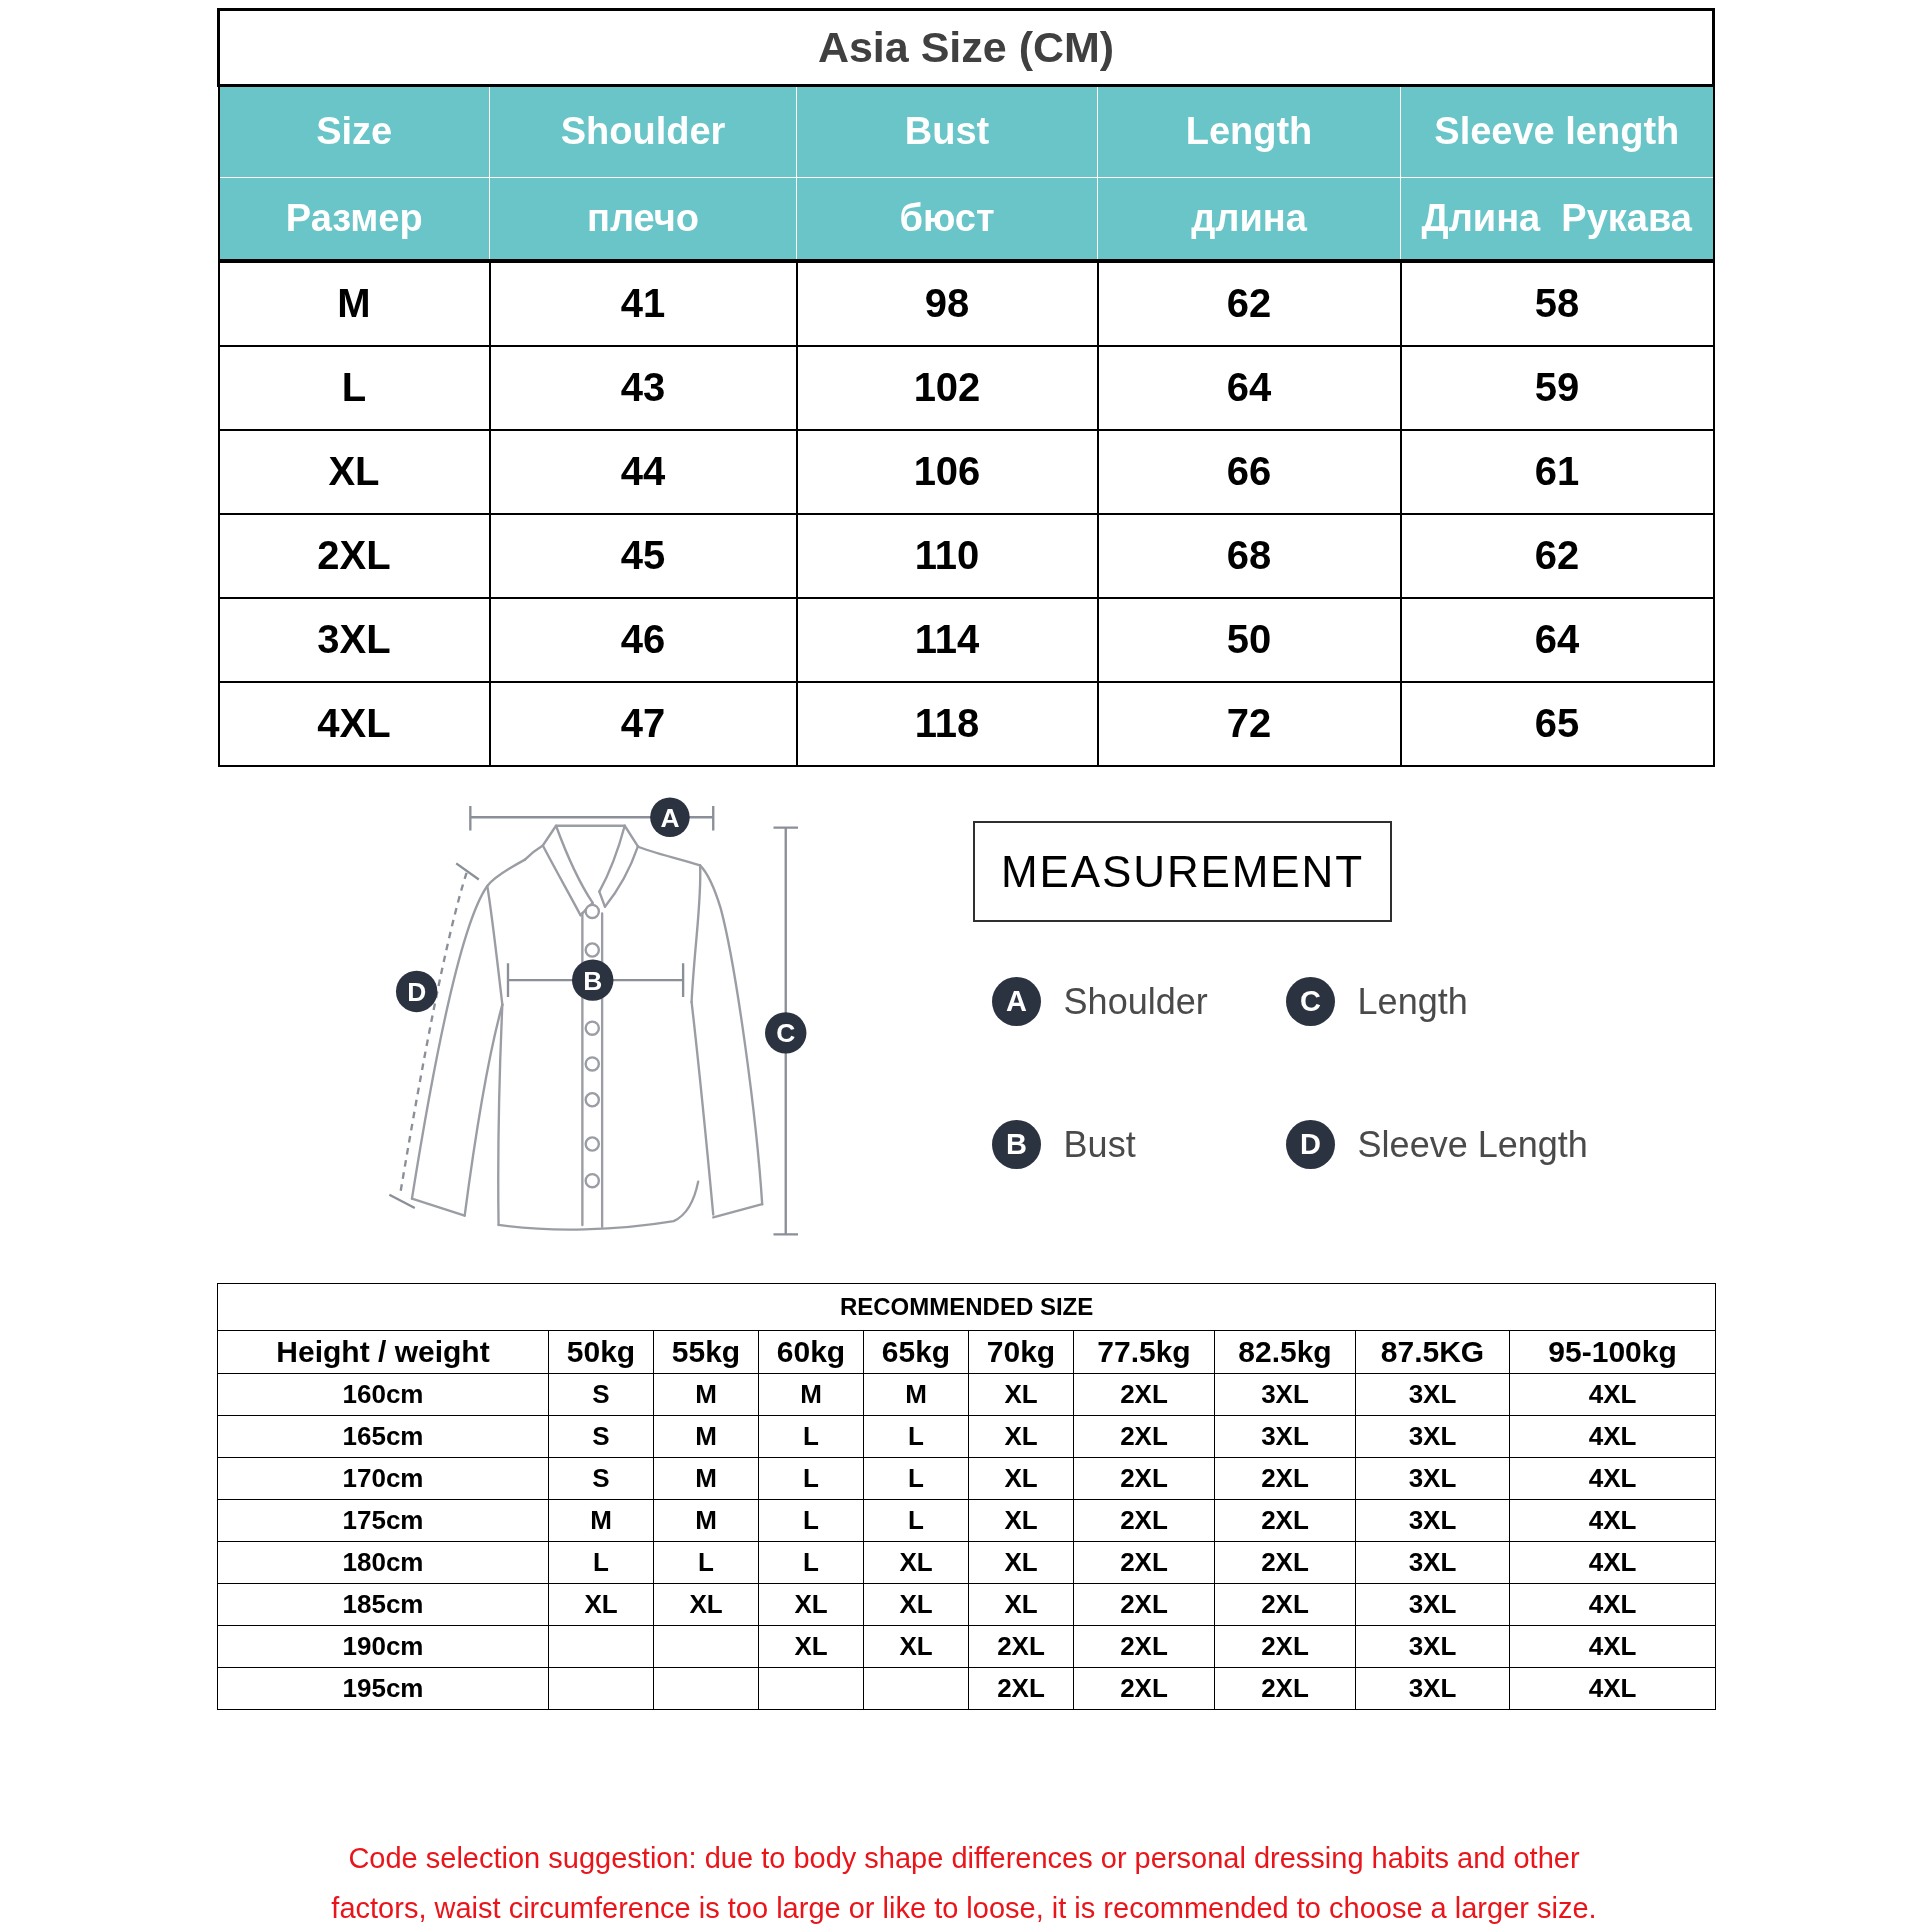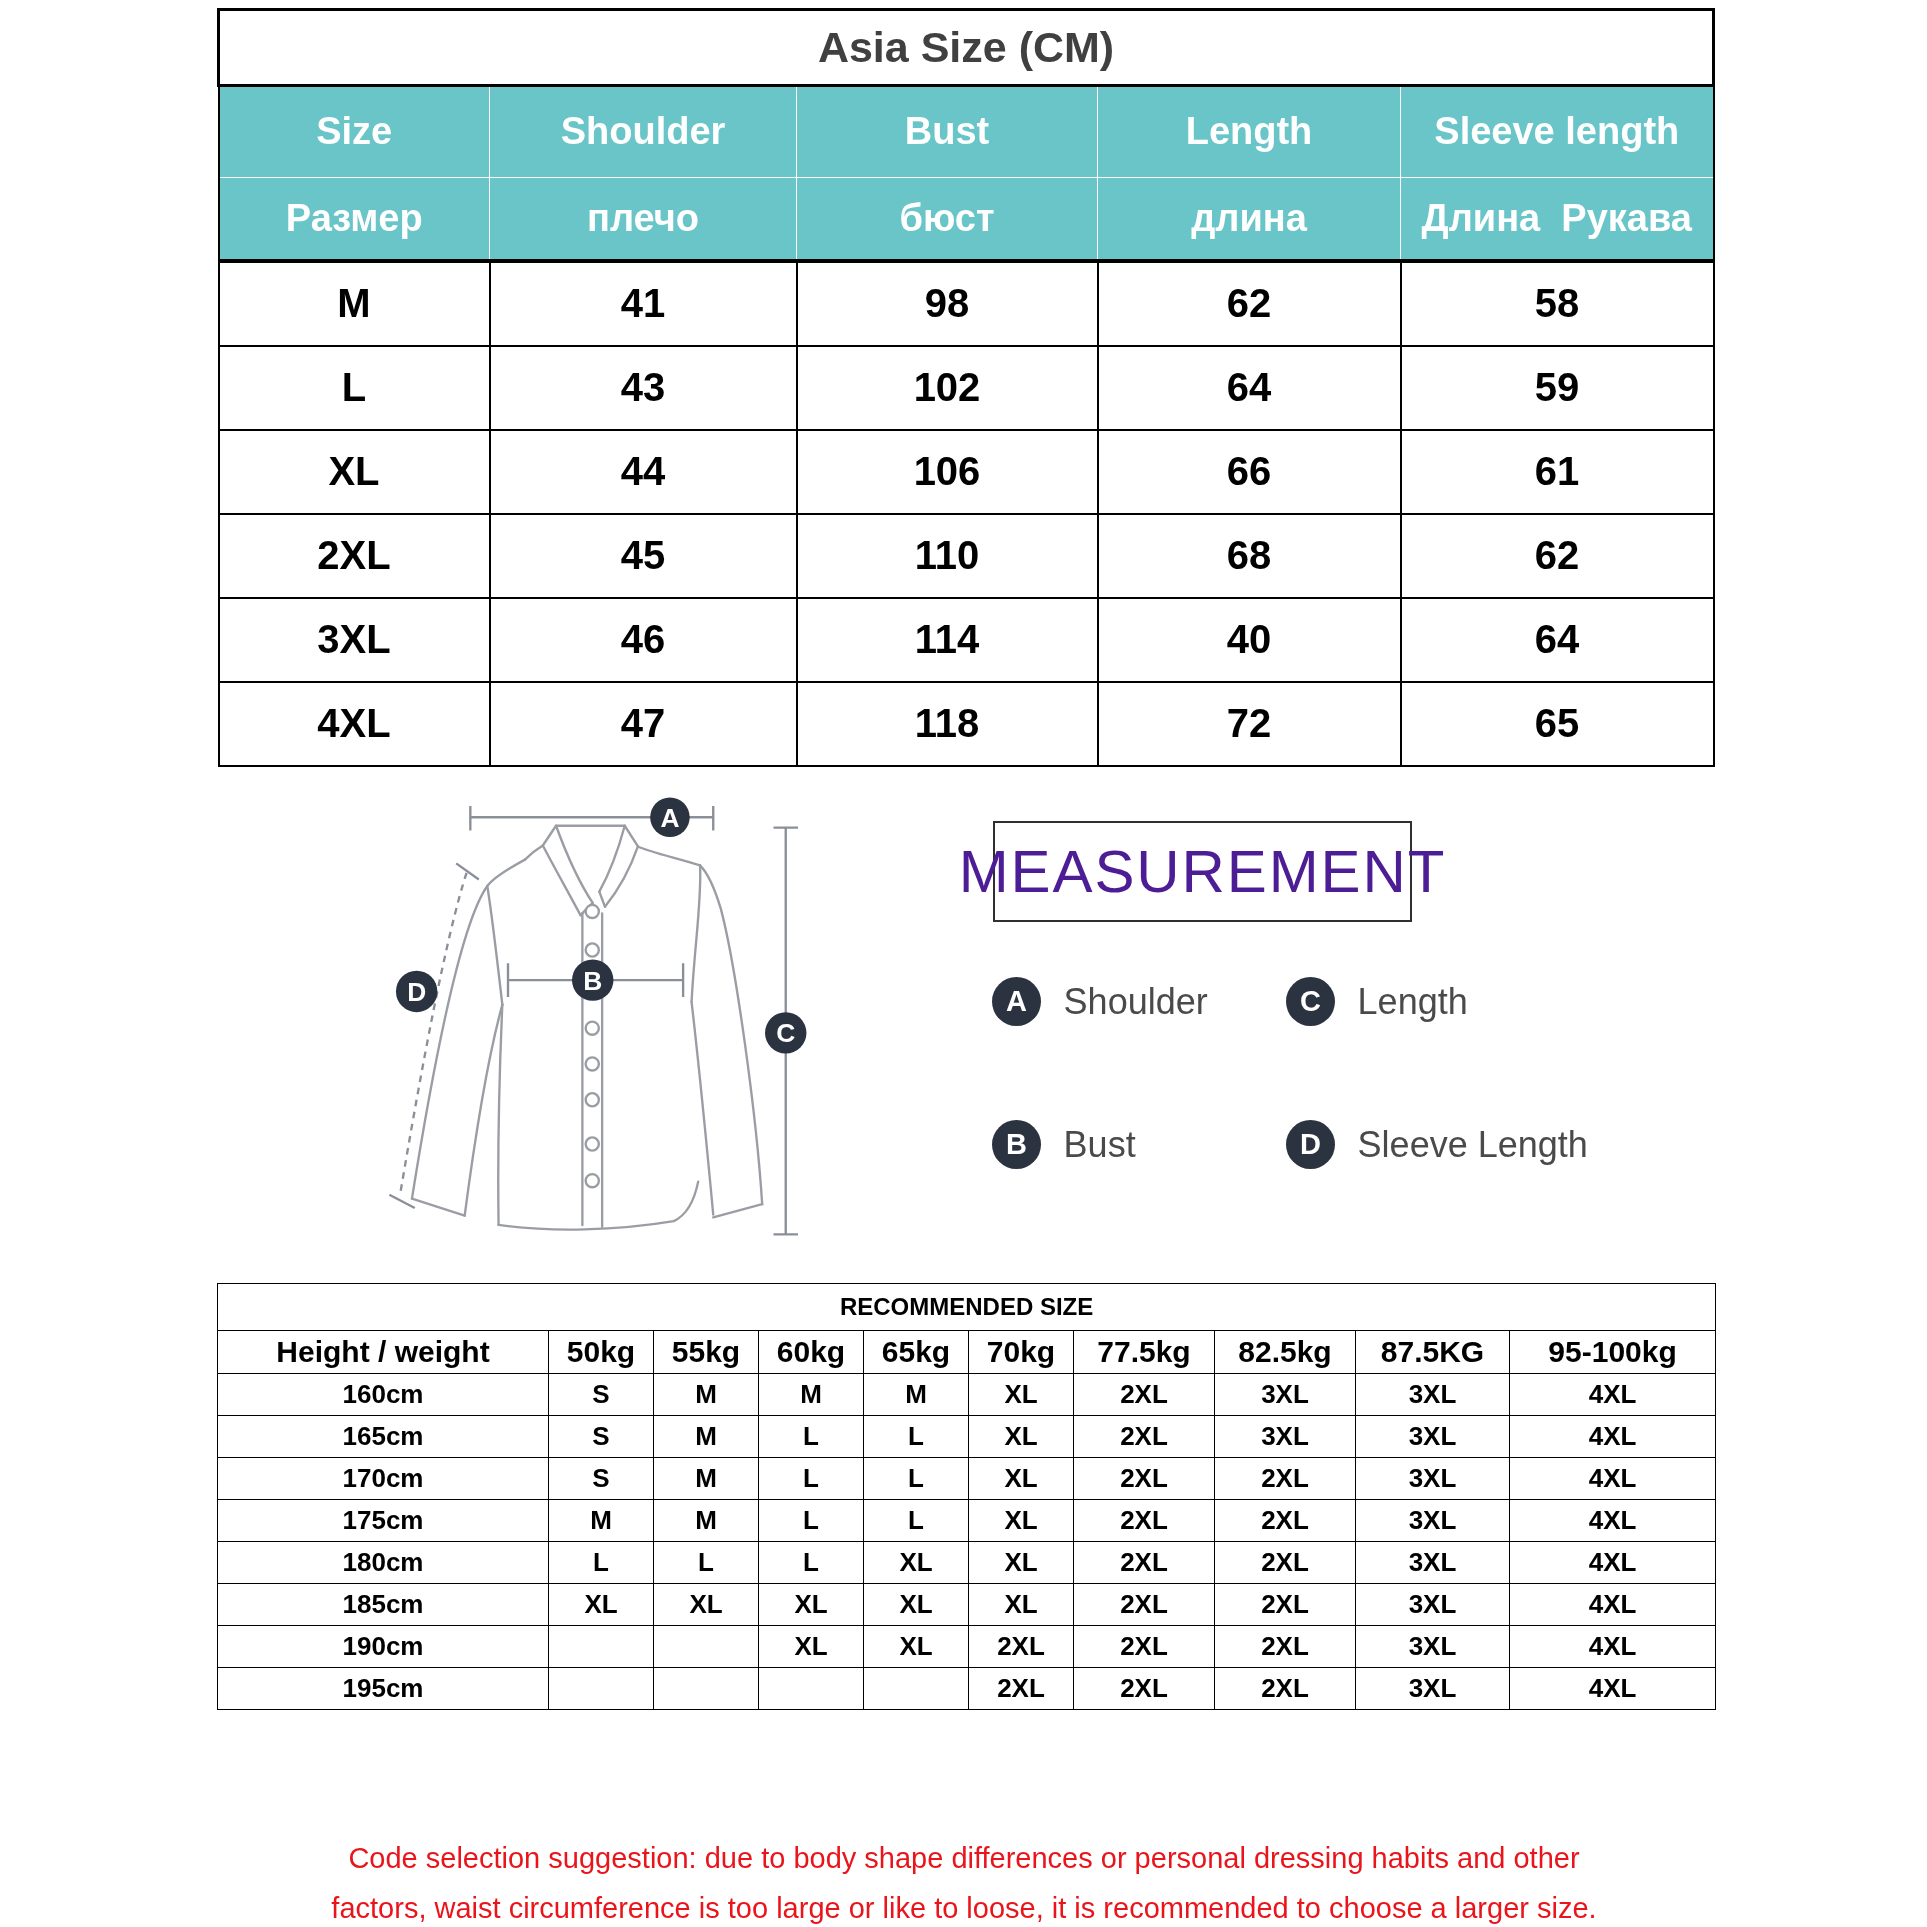--- a/index.html
+++ b/index.html
@@ -27,21 +27,21 @@
   .asia tbody td{
     height:82px;font-size:40px;font-weight:bold;color:#000;
     border:2.8px solid #000;
   }
 
   
   .shirt-svg{position:absolute;left:363px;top:786px;width:499px;height:490px;}
   .legend-title{
     position:absolute;left:973px;top:821px;width:415px;height:97px;
     border:2.8px solid #2f2f2f;display:flex;align-items:center;justify-content:center;
-    font-size:60px;color:#4c1d95;letter-spacing:1.9px;background:#fff;margin-left:20px;
+    font-size:44px;color:#000000;letter-spacing:1.9px;background:#fff;
   }
   .legend-item{position:absolute;display:flex;align-items:center;gap:22.6px;}
   .legend-item.pos-0{left:992px;top:977px;}
   .legend-item.pos-1{left:1286px;top:977px;}
   .legend-item.pos-2{left:992px;top:1120px;}
   .legend-item.pos-3{left:1286px;top:1120px;}
   .legend-badge{
     width:49px;height:49px;border-radius:50%;background:var(--badge,#2b3240);
     color:#fff;display:flex;align-items:center;justify-content:center;
     font-size:29px;font-weight:bold;flex:0 0 auto;
@@ -123,21 +123,21 @@
           <td>2XL</td>
           <td>45</td>
           <td>110</td>
           <td>68</td>
           <td>62</td>
         </tr>
         <tr>
           <td>3XL</td>
           <td>46</td>
           <td>114</td>
-          <td>40</td>
+          <td>50</td>
           <td>64</td>
         </tr>
         <tr>
           <td>4XL</td>
           <td>47</td>
           <td>118</td>
           <td>72</td>
           <td>65</td>
         </tr>
       </tbody>

